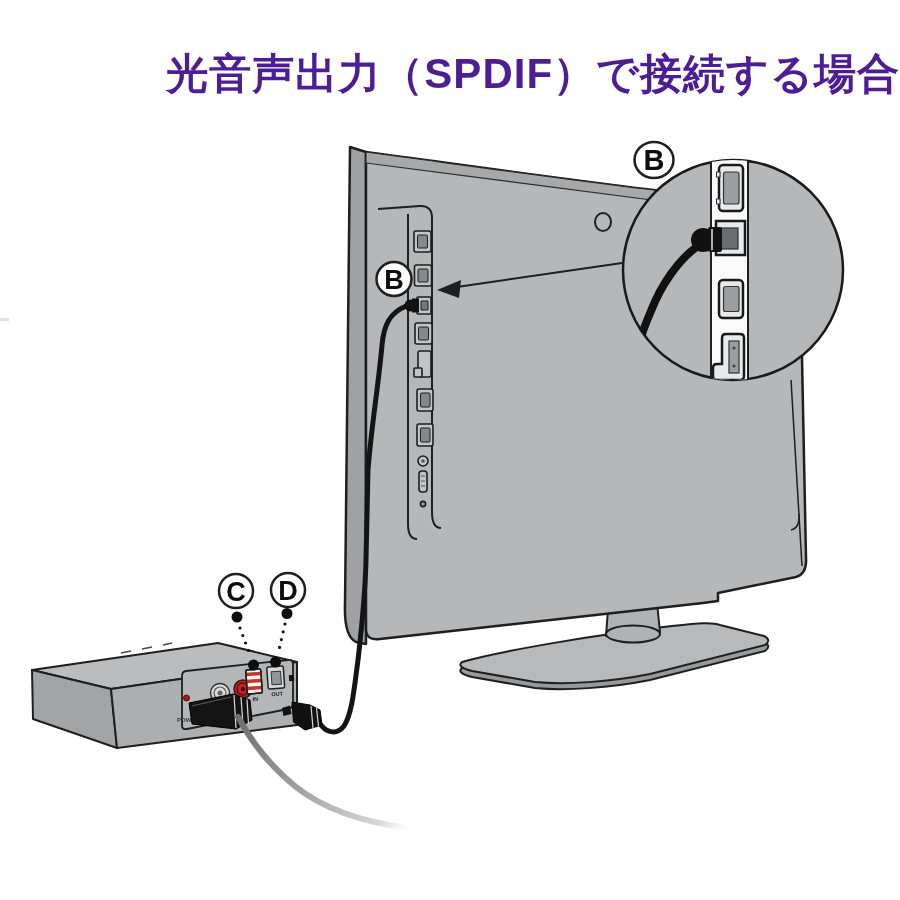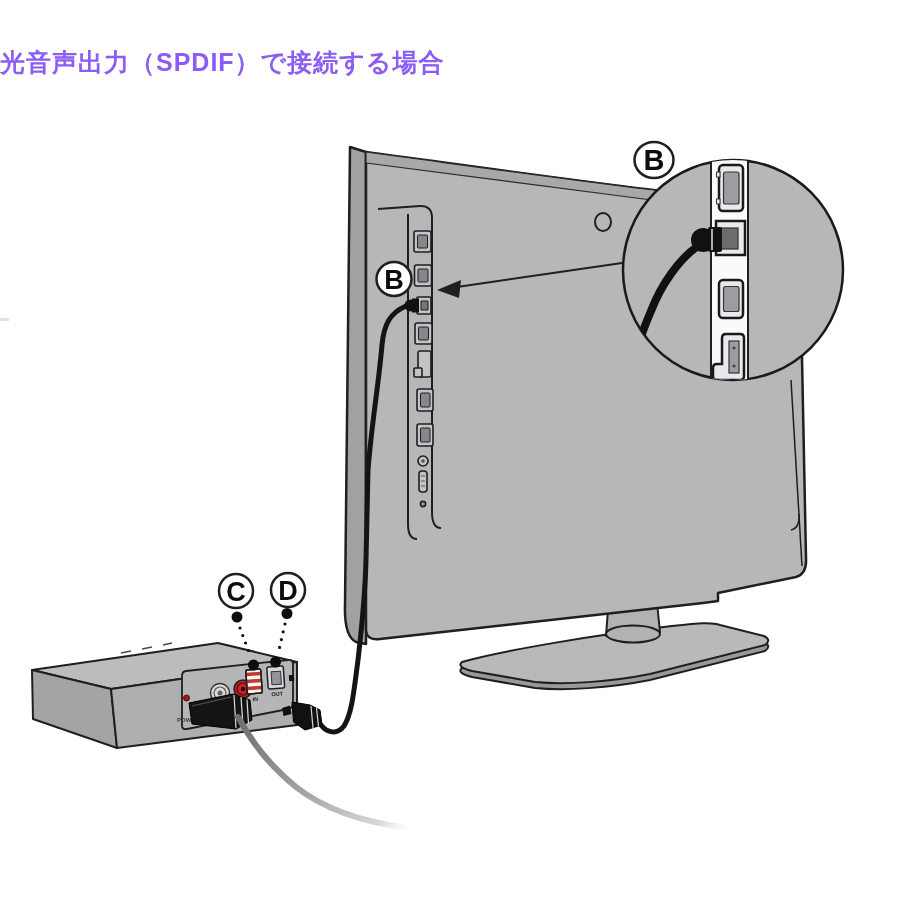--- a/index.html
+++ b/index.html
@@ -1,19 +1,19 @@
 <!DOCTYPE html>
 <html><head>
 <meta charset="utf-8">
 <style>
   html,body{margin:0;padding:0;background:#ffffff;}
   .canvas{position:relative;width:900px;height:900px;background:#ffffff;overflow:hidden;
           font-family:"Liberation Sans","DejaVu Sans",sans-serif;}
-  .title{position:absolute;top:46px;left:0;right:0;text-align:left;
-         font-size:25px;font-weight:700;color:#8b5cf6;letter-spacing:1px;}
+  .title{position:absolute;top:46px;left:0;right:0;text-align:right;
+         font-size:42px;font-weight:700;color:#4c1d95;letter-spacing:1px;}
   svg{position:absolute;top:0;left:0;}
   svg text.callout{font-family:"Liberation Sans","DejaVu Sans",sans-serif;font-weight:700;}
   svg text.tiny{font-family:"Liberation Sans","DejaVu Sans",sans-serif;font-weight:700;}
 </style>
 </head>
 <body>
 
 <div class="canvas">
 
   <div class="title">光音声出力（SPDIF）で接続する場合</div>

